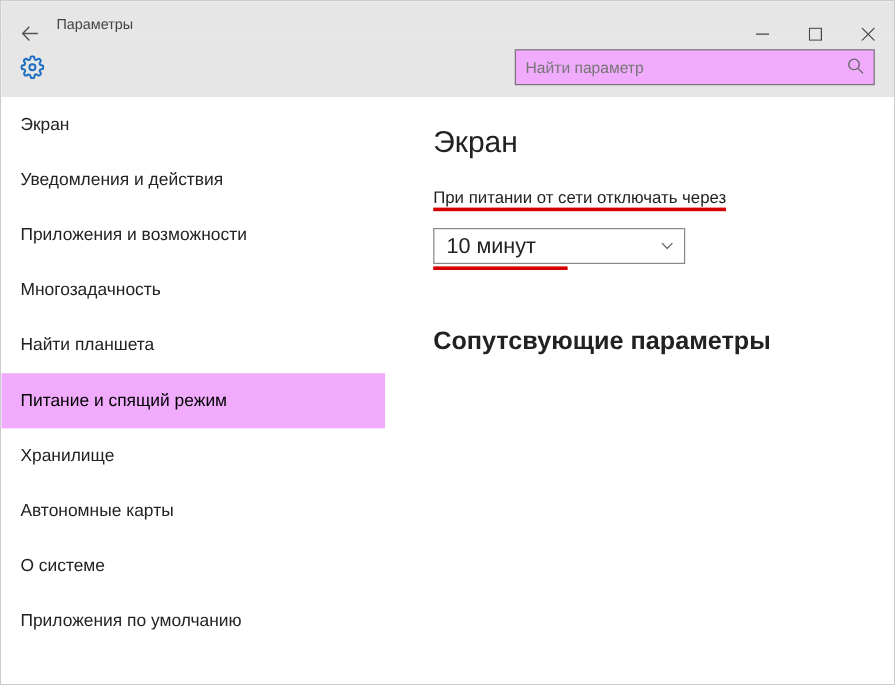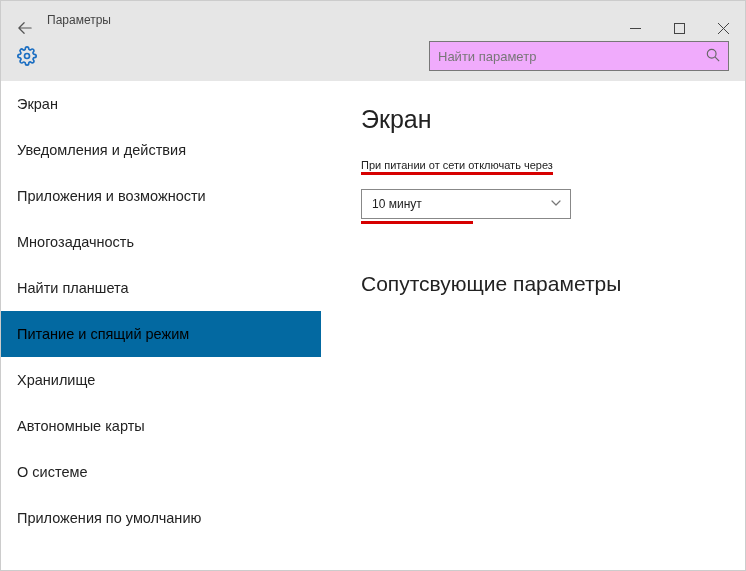--- a/index.html
+++ b/index.html
@@ -92,69 +92,69 @@
     background: #fff;
     overflow-y: auto;
   }
   .sidebar-item {
     padding: 15px 16px;
     font-size: 14.5px;
     color: #222;
     cursor: default;
   }
   .sidebar-item.selected {
-    background: #0369a1;
+    background: #f0abfc;
     color: #000;
   }
   .content {
     flex: 1;
     padding: 24px 24px 24px 40px;
     background: #fff;
   }
   .content h1 {
     font-size: 25px;
     font-weight: 400;
     color: #222;
     margin-bottom: 22px;
   }
   .field-label {
-    font-size: 11px;
+    font-size: 14px;
     color: #222;
     margin-bottom: 4px;
     display: inline-block;
   }
   .underline-red {
     border-bottom: 3px solid #d60000;
     padding-bottom: 1px;
   }
   .dropdown {
     margin-top: 10px;
     width: 210px;
     height: 30px;
     border: 1.5px solid #888;
     display: flex;
     align-items: center;
     padding: 0 8px 0 10px;
-    font-size: 12px;
+    font-size: 18px;
     color: #222;
     position: relative;
   }
   .dropdown .chev {
     margin-left: auto;
     color: #666;
   }
   .dropdown-underline {
     height: 3px;
     width: 112px;
     background: #d60000;
     margin-top: 2px;
   }
   .content h2 {
     font-size: 21px;
-    font-weight: 400;
+    font-weight: 700;
     color: #222;
     margin-top: 48px;
     margin-bottom: 18px;
   }
   .link {
     color: #0c61b8;
     font-size: 14px;
   }
 </style>
 </head>

